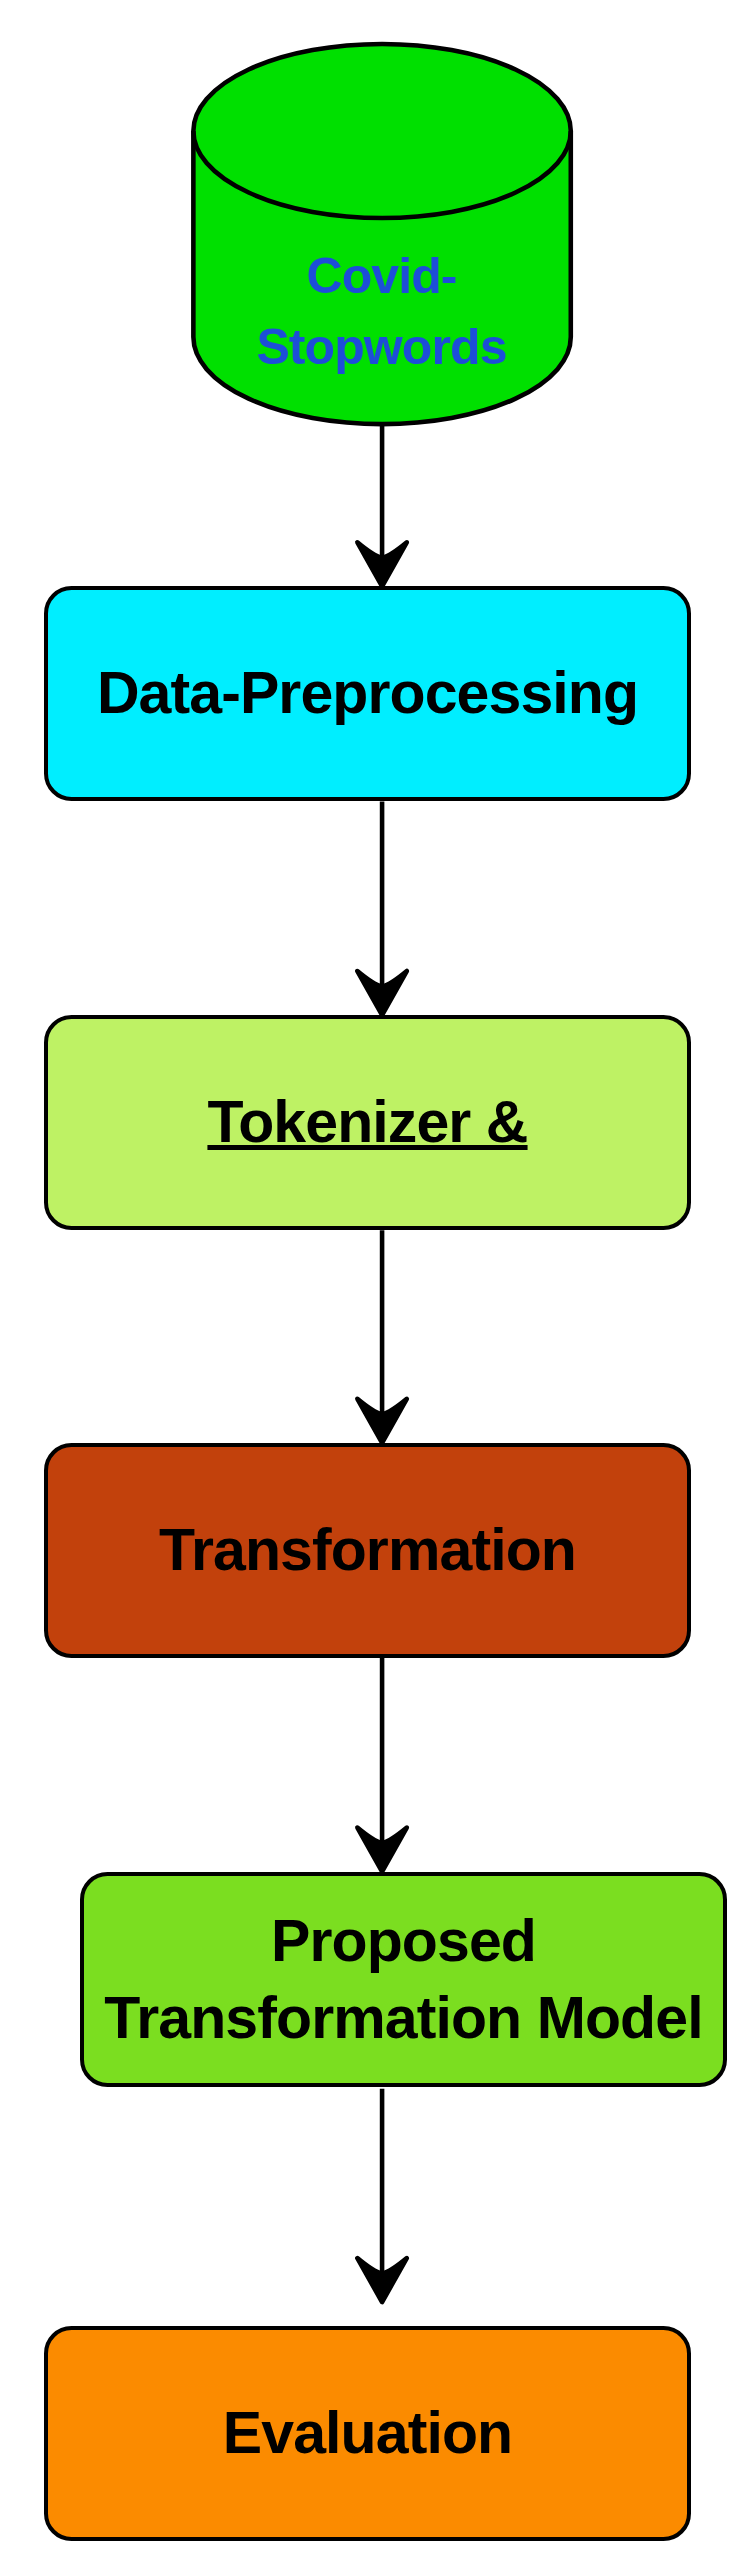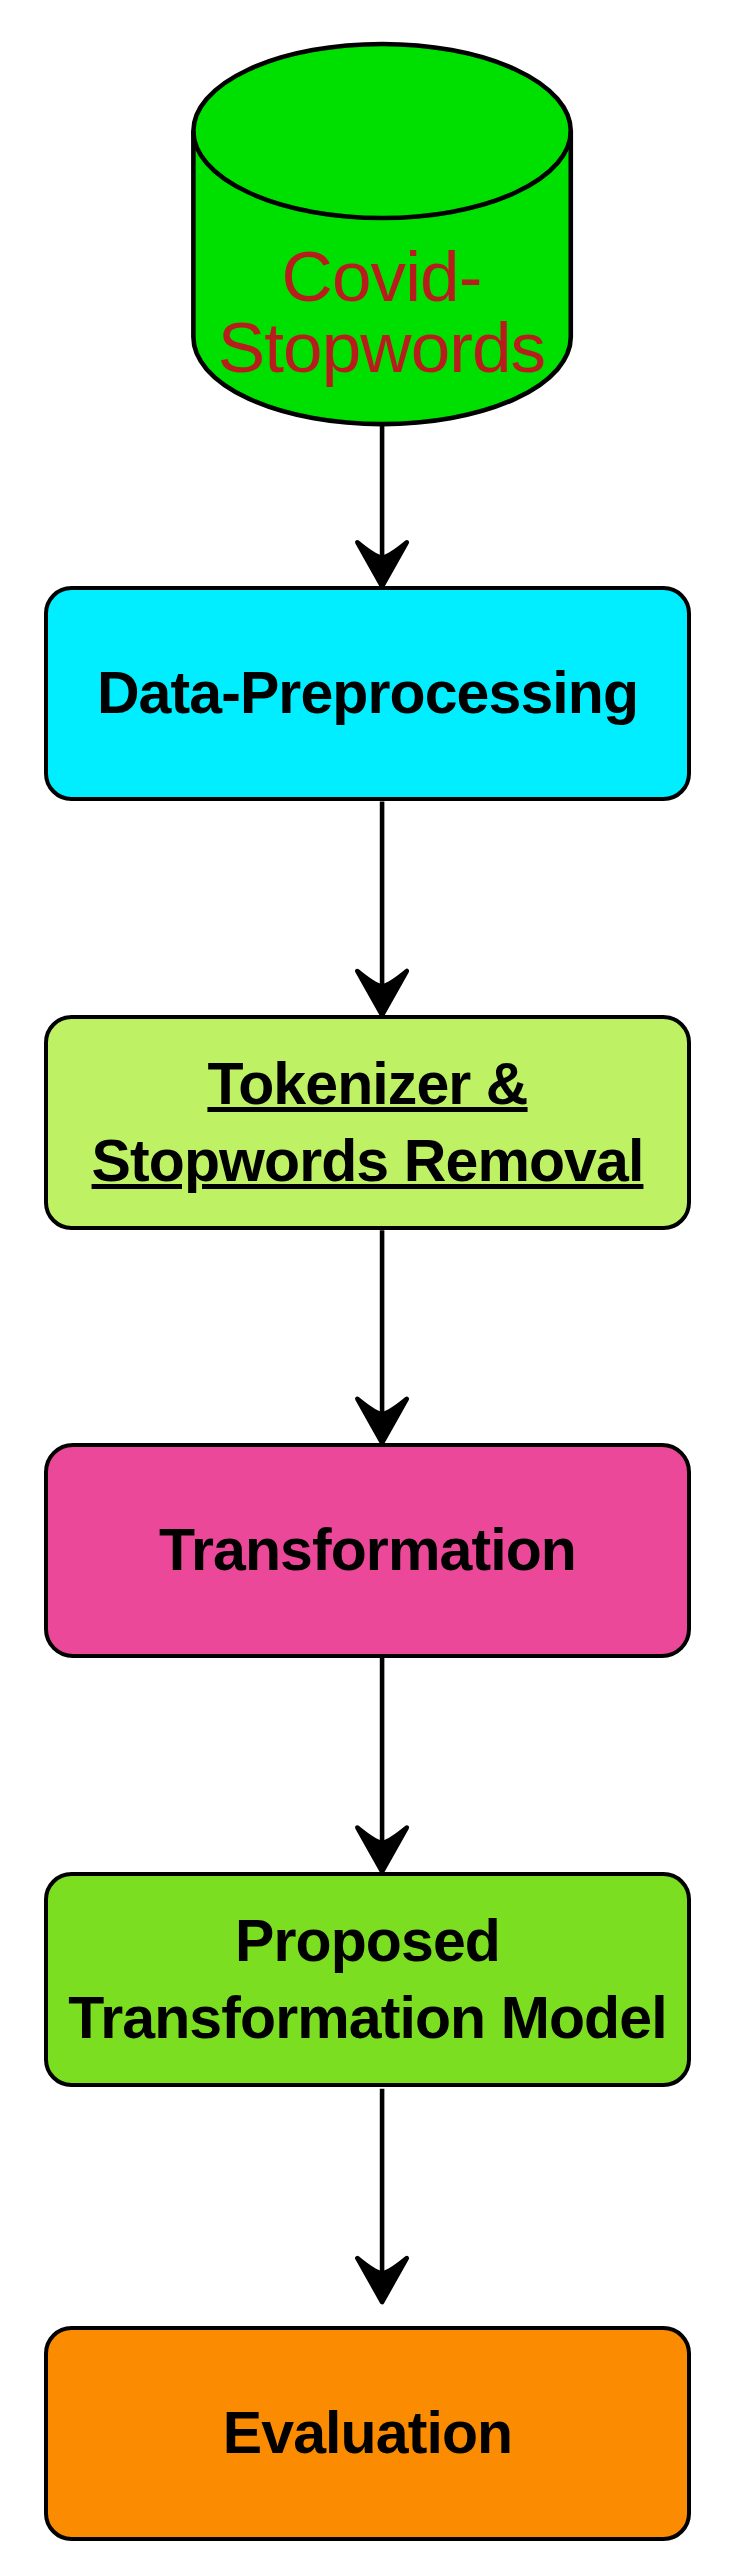--- a/index.html
+++ b/index.html
@@ -31,37 +31,37 @@
     text-align: center;
     font-weight: bold;
     font-size: 59px;
     line-height: 77px;
     color: #000000;
     letter-spacing: -0.9px;
   }
   .node-preprocessing { top: 586px;  background: #00EEFF; }
   .node-tokenizer     { top: 1015px; background: #FFFF00; }
   .node-transform     { top: 1443px; background: #FD9494; }
-  .node-proposed      { top: 1872px; background: #7BDE20; }
+  .node-proposed      { top: 1872px; background: #7BDE20; margin-left: 36px; }
   .node-evaluation    { top: 2302px; background: #FB8B00; }
   .cyl-label {
     position: absolute;
     left: 193px;
     top: 228px;
     width: 377px;
     height: 167px;
     display: flex;
     flex-direction: column;
     align-items: center;
     justify-content: center;
     text-align: center;
-    font-weight: normal;
-    font-size: 71px;
+    font-weight: bold;
+    font-size: 50px;
     line-height: 71px;
-    color: #b91c1c;
+    color: #1d4ed8;
     letter-spacing: -0.9px;
   }
 </style>
 </head>
 <body>
 
 <div class="stage">
 
   <svg class="layer-svg" viewBox="0 0 824 2812" xmlns="http://www.w3.org/2000/svg">
 
@@ -96,24 +96,23 @@
     <div>Covid-</div>
     <div>Stopwords</div>
   </div>
 
   <div class="node node-preprocessing" style="background-color: rgb(0, 238, 255);">
     <div>Data-Preprocessing</div>
   </div>
 
   <div class="node node-tokenizer" style="background-color: #bef264; text-decoration: underline;">
     <div>Tokenizer &amp;</div>
-    <div>Stopwords Removal</div>
   </div>
 
-  <div class="node node-transform" style="background-color: #ec4899; border-radius: 29px;">
+  <div class="node node-transform" style="background-color: #c2410c;">
     <div>Transformation</div>
   </div>
 
   <div class="node node-proposed" style="background-color: rgb(123, 222, 32);">
     <div>Proposed</div>
     <div>Transformation Model</div>
   </div>
 
   <div class="node node-evaluation" style="background-color: rgb(251, 139, 0); margin-top: 24px;">
     <div>Evaluation</div>

